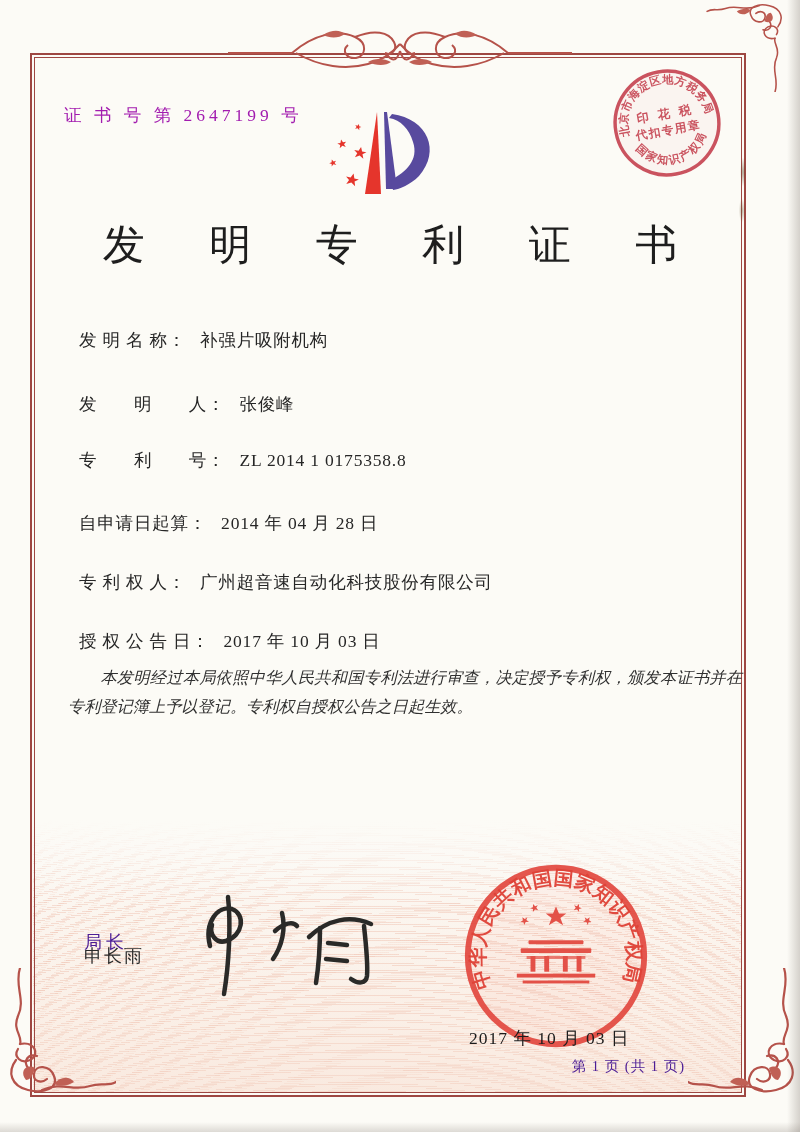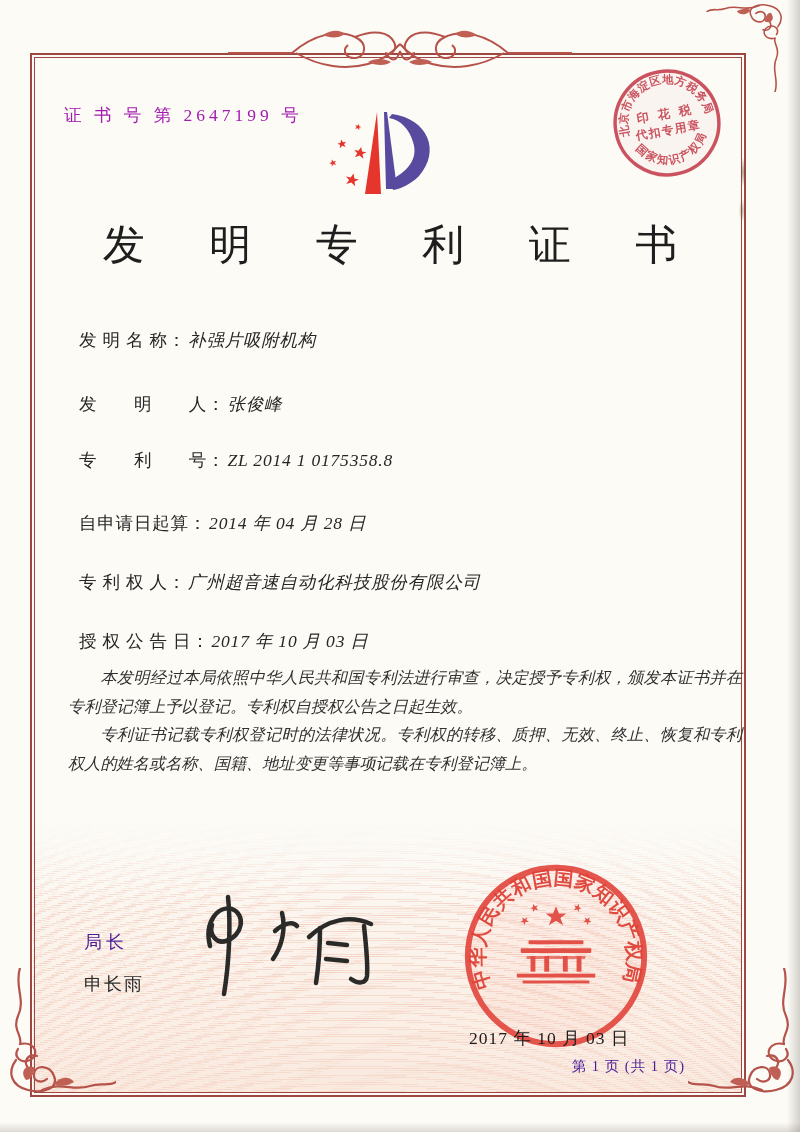--- a/index.html
+++ b/index.html
@@ -25,26 +25,26 @@
       linear-gradient(180deg,rgba(251,233,223,0) 0%,rgba(249,228,216,.55) 75%,rgba(248,224,211,.65) 100%),
       repeating-radial-gradient(140% 120% at 46% 330%,rgba(221,126,96,.34) 0 1.1px,rgba(255,255,255,0) 1.1px 5.4px),
       repeating-radial-gradient(150% 130% at 58% -210%,rgba(228,142,112,.20) 0 1px,rgba(255,255,255,0) 1px 6.2px);
   }
   
   .cert-no{left:64px;top:103px;font-size:17.5px;letter-spacing:4px;color:#a21caf;z-index:3;}
   .title{left:0;width:780px;top:217px;text-align:center;font-size:42px;font-weight:400;
          letter-spacing:27px;text-indent:27px;color:#1e1e1e;z-index:3;}
   .field{left:79px;font-size:17.5px;letter-spacing:.8px;color:#262626;z-index:3;white-space:nowrap;}
   .f0{top:328px}.f1{top:392px}.f2{top:448px}.f3{top:511px}.f4{top:570px}.f5{top:629px}
-  .field .val{margin-left:2px;font-style:italic;}
+  .field .val{margin-left:14px;}
   .body-text{left:68px;top:664px;width:674px;font-size:16.2px;line-height:28.5px;
              text-align:justify;color:#303030;z-index:3;font-style:italic;}
   .body-text p{margin:0;text-indent:2em;}
   .sign-role{left:84px;top:930px;font-size:18px;letter-spacing:4px;color:#4c1d95;z-index:3;}
-  .sign-name{left:84px;top:972px;font-size:18px;letter-spacing:2px;color:#2b2b2b;z-index:3;}
+  .sign-name{left:84px;top:944px;font-size:18px;letter-spacing:2px;color:#2b2b2b;z-index:3;}
   .signature{left:178px;top:884px;z-index:4;}
   .seal{left:458px;top:858px;z-index:3;}
   .seal-date{left:469px;top:1026px;font-size:17.5px;letter-spacing:1px;color:#1c1c1c;z-index:4;}
   .footer{left:30px;top:1057px;width:655px;text-align:right;font-size:14.5px;
           letter-spacing:1px;color:#4c1d95;z-index:4;}
   .tax-stamp{left:606px;top:62px;z-index:4;opacity:.92;}
   .logo{left:320px;top:100px;z-index:3;}
   
   .edge-right{right:0;top:0;width:13px;height:100%;z-index:6;
     background:linear-gradient(to left,rgba(110,100,92,.28),rgba(110,100,92,0));}
@@ -140,21 +140,20 @@
 </div>
 <div class="abs field f4">
   <span>专 利 权 人：</span><span class="val">广州超音速自动化科技股份有限公司</span>
 </div>
 <div class="abs field f5">
   <span>授 权 公 告 日：</span><span class="val">2017 年 10 月 03 日</span>
 </div>
 
 <div class="abs body-text">
   <p>本发明经过本局依照中华人民共和国专利法进行审查，决定授予专利权，颁发本证书并在专利登记簿上予以登记。专利权自授权公告之日起生效。</p>
-  <p>专利证书记载专利权登记时的法律状况。专利权的转移、质押、无效、终止、恢复和专利权人的姓名或名称、国籍、地址变更等事项记载在专利登记簿上。</p>
 </div>
 
 <div class="abs sign-role">局长</div>
 <div class="abs sign-name">申长雨</div>
 
 <svg class="abs signature" width="230" height="125" viewBox="0 0 230 125">
   <g stroke="#2a2a28" fill="none" stroke-width="4.5" stroke-linecap="round" stroke-linejoin="round">
     <path d="M32,62 C26,38 40,21 54,25 C68,30 65,52 48,57 C38,60 31,50 34,41"></path>
     <path d="M50,13 C53,40 51,80 46,110"></path>
     <path d="M104,29 C108,45 104,62 95,75"></path>

